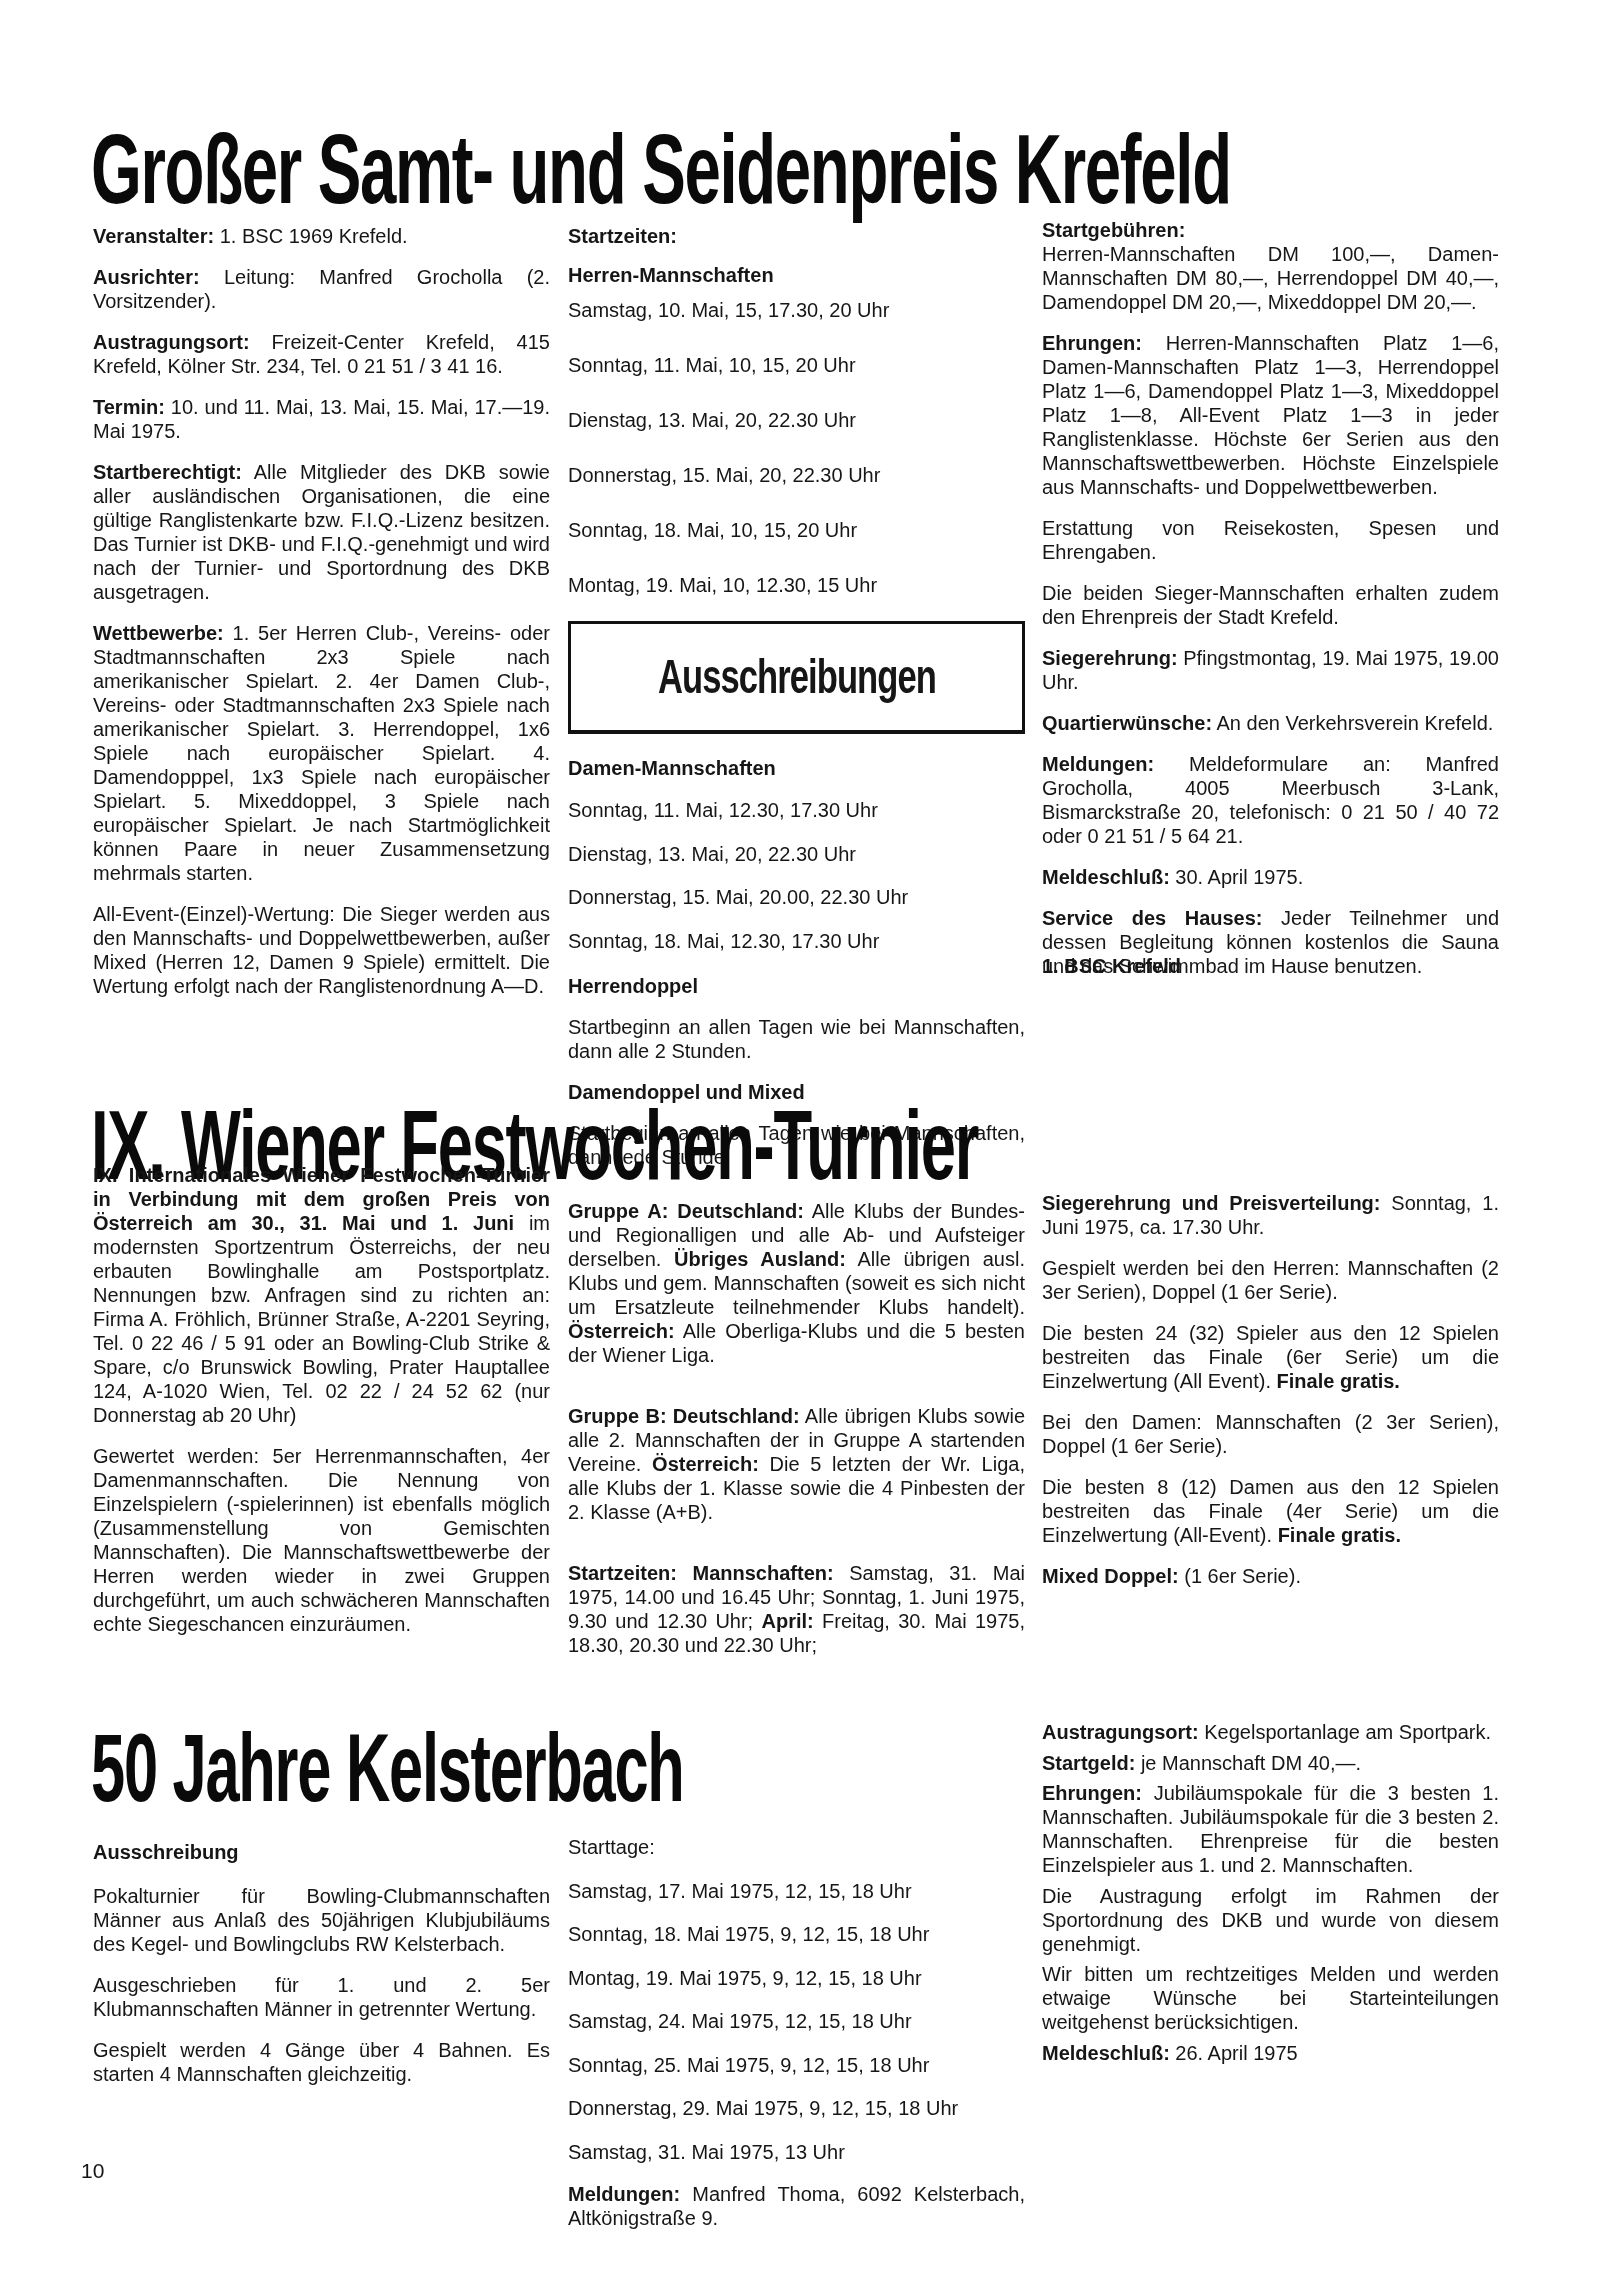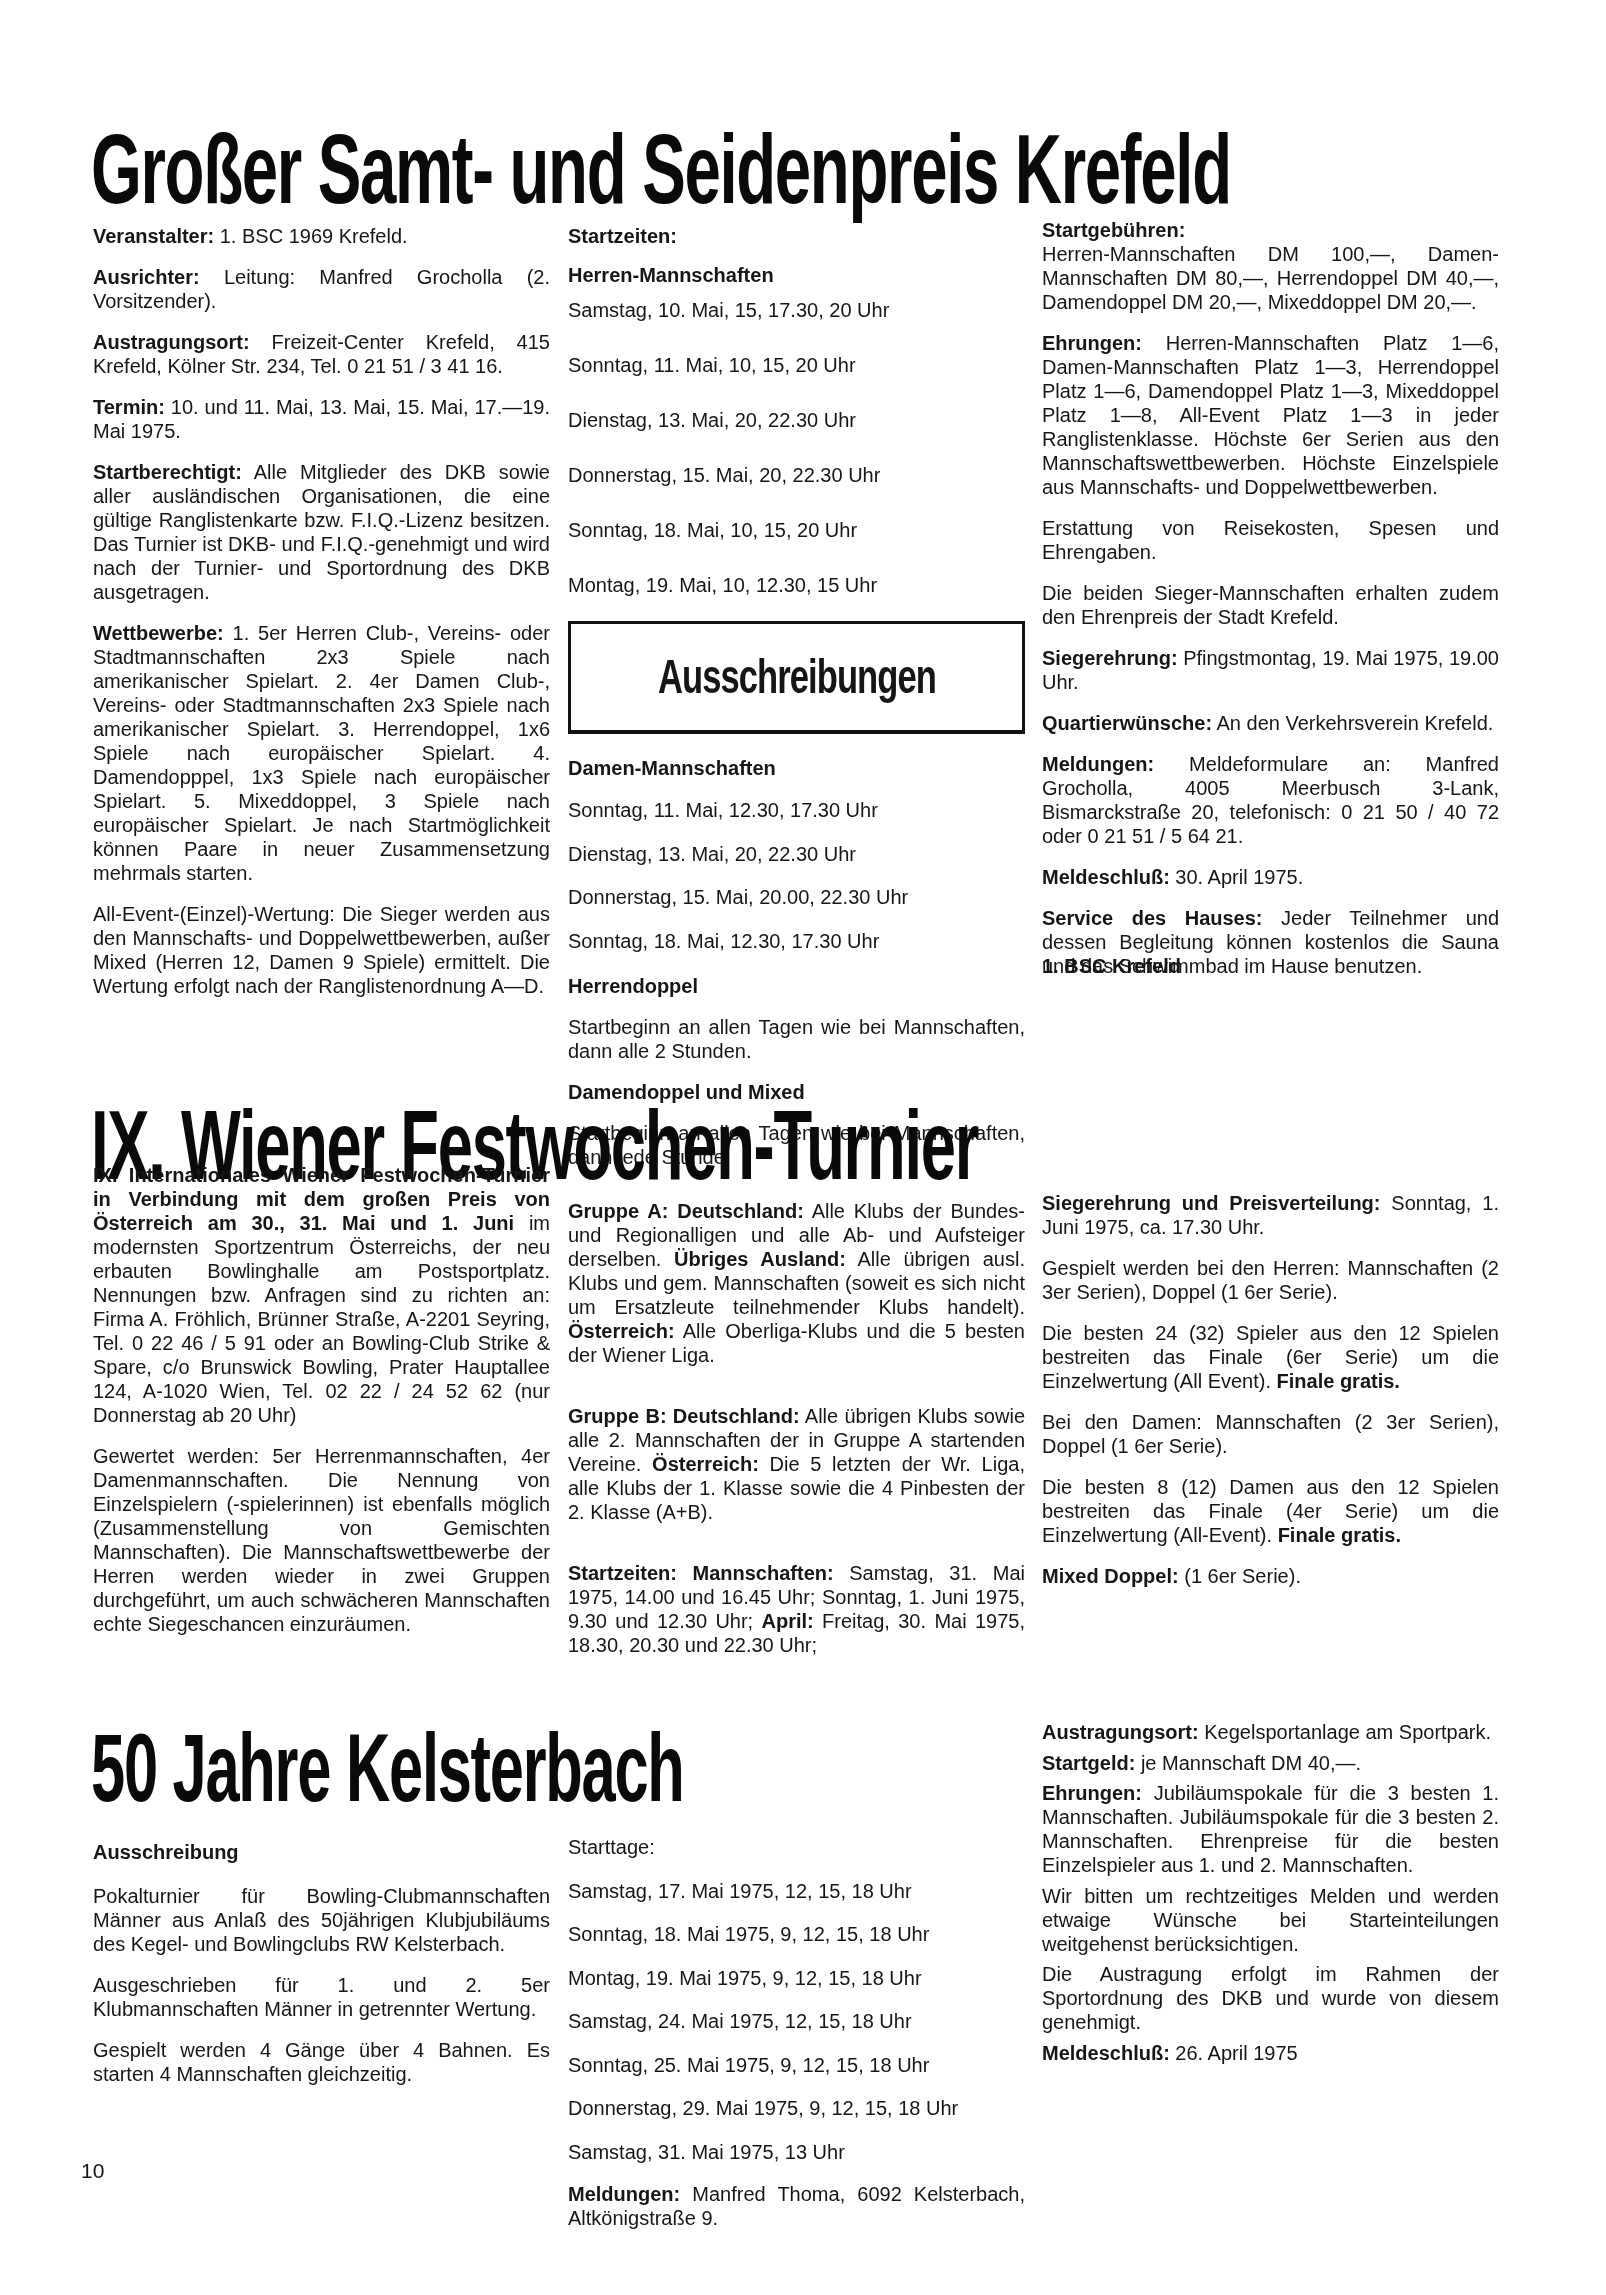--- a/index.html
+++ b/index.html
@@ -121,19 +121,19 @@
       <p class="tight-line">Donnerstag, 29. Mai 1975, 9, 12, 15, 18 Uhr</p>
       <p class="tight-line">Samstag, 31. Mai 1975, 13 Uhr</p>
     </div>
   <p><b>Meldungen:</b><span> Manfred Thoma, 6092 Kelsterbach, Altkönigstraße 9.</span></p>
 </div>
 
 <div class="col" style="left:1042px; top:1720px;">
     <p style="margin-bottom: 6.6px;"><b>Austragungsort:</b><span> Kegelsportanlage am Sportpark.</span></p>
     <p style="margin-bottom: 6.6px;"><b>Startgeld:</b><span> je Mannschaft DM 40,—.</span></p>
     <p style="margin-bottom: 6.6px;"><b>Ehrungen:</b><span> Jubiläumspokale für die 3 besten 1. Mannschaften. Jubiläumspokale für die 3 besten 2. Mannschaften. Ehrenpreise für die besten Einzelspieler aus 1. und 2. Mannschaften.</span></p>
+    <p style="margin-bottom: 6.6px;"><span>Die Austragung erfolgt im Rahmen der Sportordnung des DKB und wurde von diesem genehmigt.</span></p>
     <p style="margin-bottom: 6.6px;"><span>Wir bitten um rechtzeitiges Melden und werden etwaige Wünsche bei Starteinteilungen weitgehenst berücksichtigen.</span></p>
-    <p style="margin-bottom: 6.6px;"><span>Die Austragung erfolgt im Rahmen der Sportordnung des DKB und wurde von diesem genehmigt.</span></p>
     <p style="margin-bottom: 17px;"><b>Meldeschluß:</b><span> 26. April 1975</span></p>
   </div>
 
 <div id="page-num">10</div>
 
 
 </body></html>

